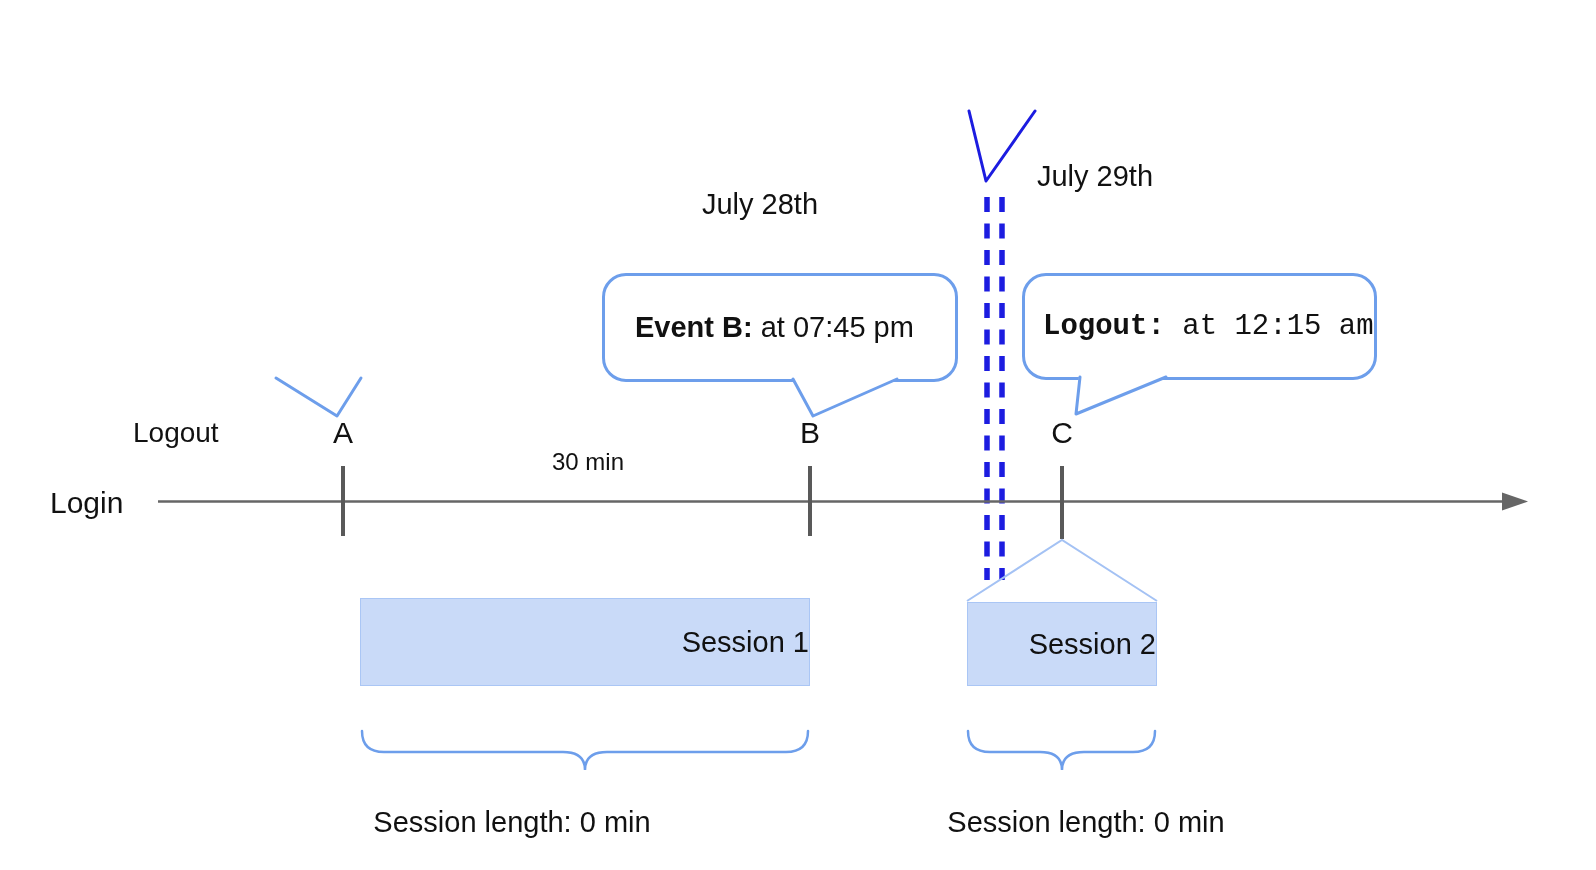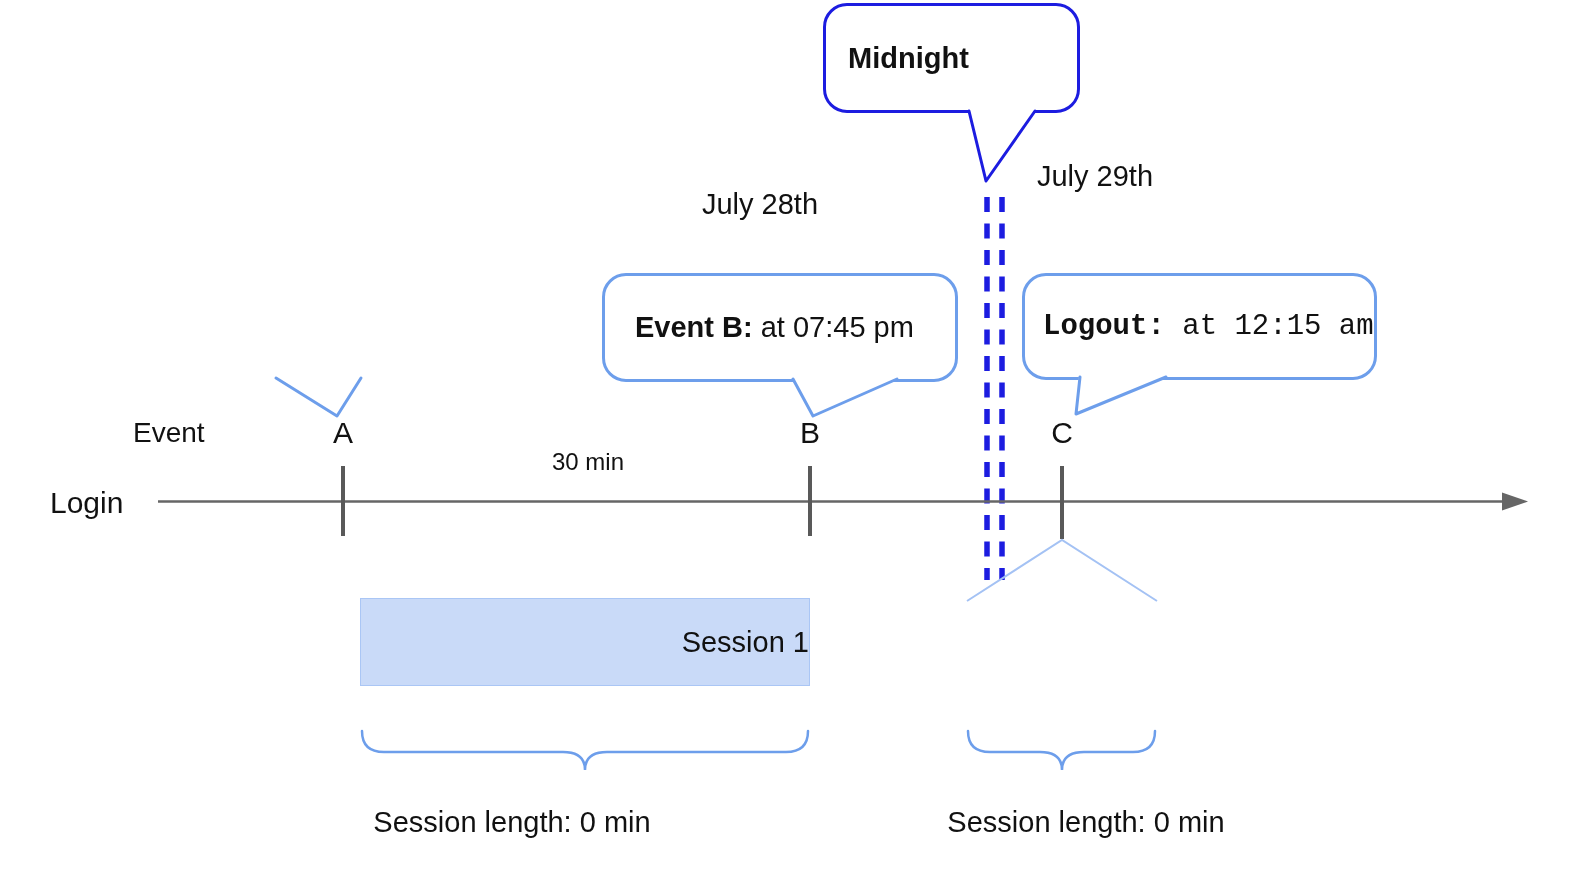--- a/index.html
+++ b/index.html
@@ -38,24 +38,24 @@
   svg.overlay{position:absolute;left:0;top:0;pointer-events:none;}
 </style>
 </head>
 <body>
 
 <div id="canvas">
 
   <div class="session" id="s1">
     <span>Session 1</span>
   </div>
+  <div class="session" id="s2">
+    <span>Session 2</span>
+  </div>
 
-  <div class="bubble" id="b-midnight">
-    <span>Midnight</span>
-  </div>
   <div class="bubble" id="b-event">
     <span><b>Event B:</b><span> at 07:45 pm</span></span>
   </div>
   <div class="bubble" id="b-logout">
     <span><b>Logout:</b><span> at 12:15 am</span></span>
   </div>
 
   <svg class="overlay" width="1596" height="870" viewBox="0 0 1596 870">
 
     <line x1="987" y1="197" x2="987" y2="580" stroke="var(--strong_blue,#1c1ce0)" stroke-width="5.5" stroke-dasharray="15 11.5"></line>
@@ -87,21 +87,21 @@
       <polyline points="1080,377 1076,414 1166,377" fill="none" stroke="var(--cornflower_blue,#6d9eeb)" stroke-width="3" stroke-linecap="round" stroke-linejoin="round"></polyline>
     </g>
 
     <path d="M362,731 Q362,752 384,752 L563,752 Q585,752 585,770 Q585,752 607,752 L786,752 Q808,752 808,731" fill="none" stroke="var(--cornflower_blue,#6d9eeb)" stroke-width="2.5" stroke-linecap="round"></path>
     <path d="M968,731 Q968,752 990,752 L1040,752 Q1062,752 1062,770 Q1062,752 1084,752 L1133,752 Q1155,752 1155,731" fill="none" stroke="var(--cornflower_blue,#6d9eeb)" stroke-width="2.5" stroke-linecap="round"></path>
   </svg>
 
   <div class="lbl ctr" id="d-july28">July 28th</div>
   <div class="lbl ctr" id="d-july29">July 29th</div>
 
-  <div class="lbl" id="l-events">Event</div>
+  <div class="lbl" id="l-events">Logout</div>
   <div class="lbl" id="l-user">Login</div>
 
   <div class="lbl ctr" id="l-a">A</div>
   <div class="lbl ctr" id="l-b">B</div>
   <div class="lbl ctr" id="l-c">C</div>
   <div class="lbl ctr" id="l-30min">30 min</div>
 
   <div class="lbl ctr" id="len1">Session length: 0 min</div>
   <div class="lbl ctr" id="len2">Session length: 0 min</div>
 

